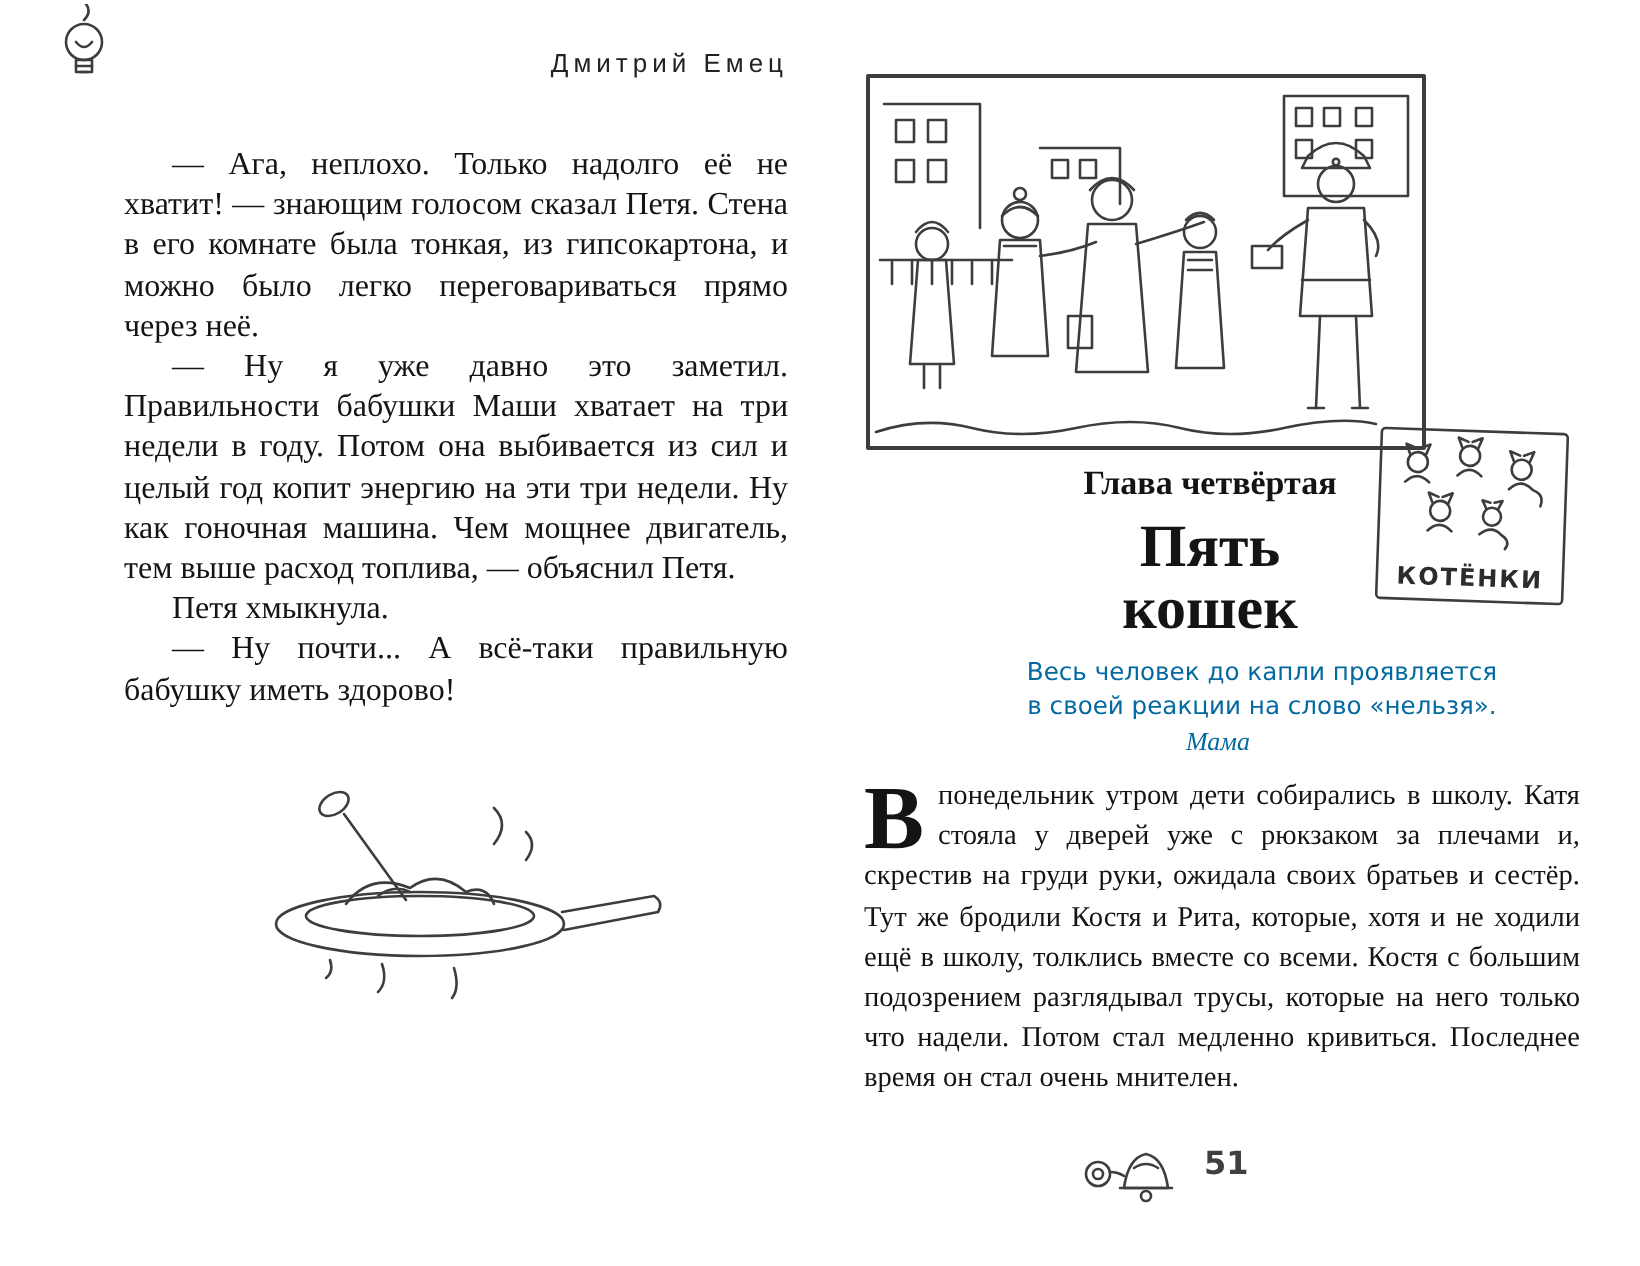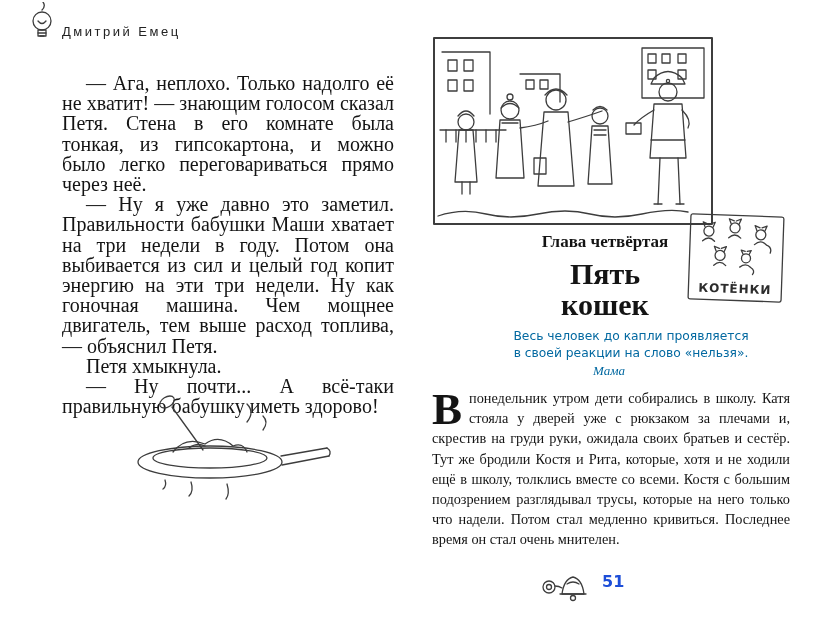--- a/index.html
+++ b/index.html
@@ -5,22 +5,22 @@
   html,body{margin:0;padding:0;background:#ffffff;}
   .spread{position:relative;width:820px;height:633px;background:#ffffff;overflow:hidden;
           font-family:"Liberation Serif",serif;color:#141414;}
 
   
   .corner-doodle{position:absolute;left:26px;top:2px;}
 
   
   .left-page{position:absolute;left:62px;top:24px;width:332px;}
   .running-head{font-family:"Liberation Sans",sans-serif;font-size:13px;letter-spacing:2.5px;
-                text-align:left;color:#222;}
-  .text-block{margin-top:34px;font-size:20px;line-height:20.2px;text-align:justify;}
+                text-align:right;color:#222;}
+  .text-block{margin-top:34px;font-size:16px;line-height:20.2px;text-align:justify;}
   .text-block p{margin:0;text-indent:24px;}
 
   .pan-illustration{position:absolute;left:105px;top:390px;}
 
   
   .illustration-frame{position:absolute;left:432px;top:36px;width:282px;height:192px;}
 
   .chapter-block{position:absolute;left:535px;top:232px;width:140px;text-align:center;}
   .chapter-label{font-weight:700;font-size:17px;margin-bottom:6px;}
   .chapter-title-line{font-weight:700;font-size:30px;line-height:31px;}
@@ -37,21 +37,21 @@
   .epigraph-author{margin-top:2px;font-family:"Liberation Serif",serif;font-style:italic;
                    font-size:13px;transform:translateX(-22px);text-align:center;}
 
   .body-text{position:absolute;left:432px;top:388px;width:358px;font-size:14.3px;
              line-height:20.2px;text-align:justify;}
   .dropcap{float:left;font-weight:700;font-size:45px;line-height:38px;padding:2px 7px 0 0;}
 
   .page-footer{position:absolute;left:540px;top:566px;width:110px;height:40px;}
   .bell-doodle{position:absolute;left:0;top:4px;}
   .page-number{position:absolute;left:62px;top:6px;font-family:"DejaVu Sans",sans-serif;
-               font-weight:700;font-size:16px;color:#1d4ed8;}
+               font-weight:700;font-size:16px;color:#404040;}
 
   svg.sketch{stroke:#3d3d3d;stroke-width:1.3;fill:none;stroke-linecap:round;stroke-linejoin:round;}
 </style>
 </head>
 <body>
 
 <div class="spread">
 
   <div class="corner-doodle">
     <svg class="sketch" width="34" height="42" viewBox="0 0 34 42">

